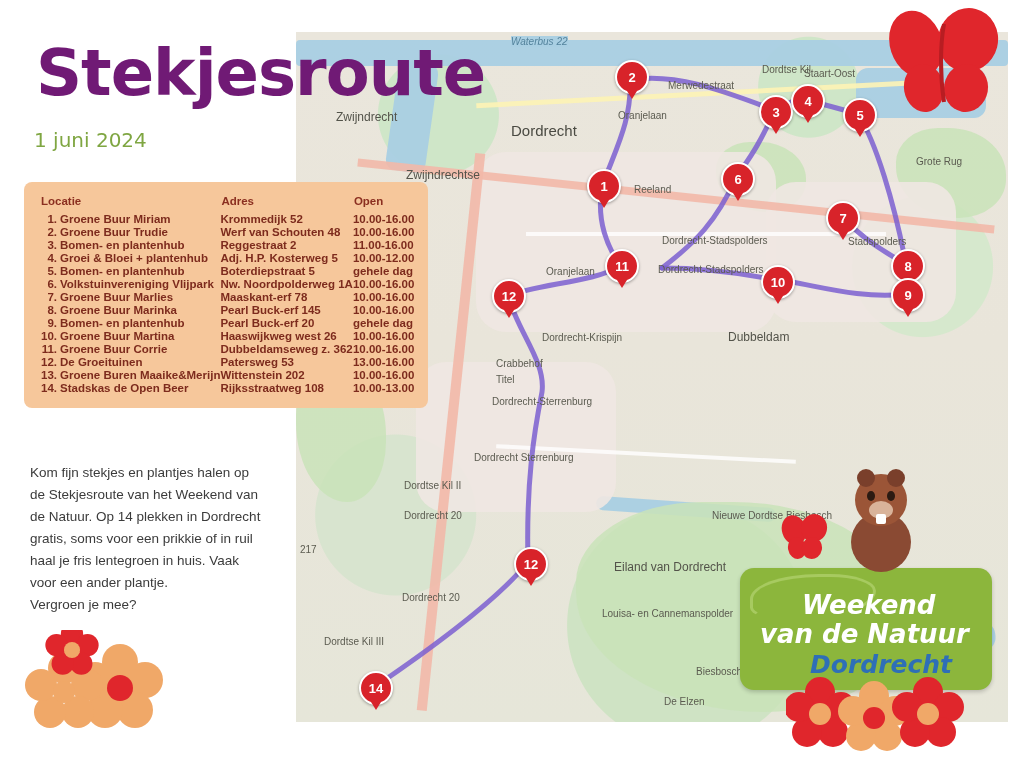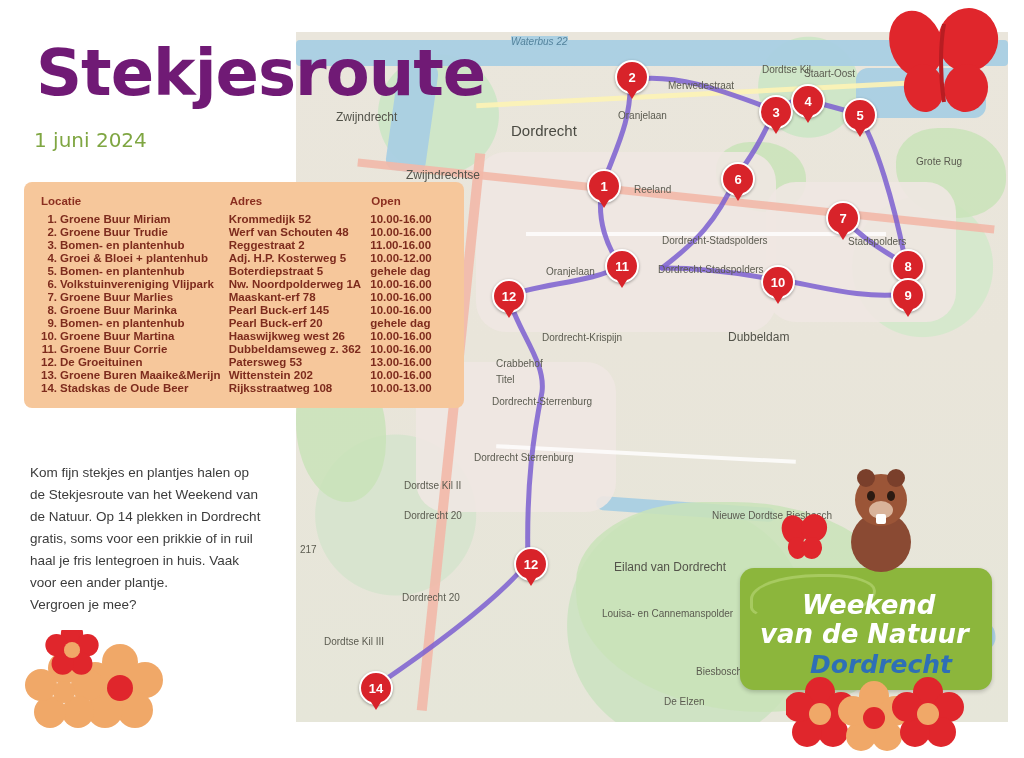--- a/index.html
+++ b/index.html
@@ -123,21 +123,21 @@
     font-size: 20px;
     color: #7fa642;
     font-family: "DejaVu Sans", sans-serif;
   }
 
   
   .legend {
     position: absolute;
     left: 24px;
     top: 182px;
-    width: 440px;
+    width: 404px;
     background: #f6c79b;
     border-radius: 8px;
     padding: 12px 16px 14px 16px;
     box-sizing: border-box;
     color: #7d2b1d;
   }
   .legend table {
     border-collapse: collapse;
     width: 100%;
     font-size: 11.5px;
@@ -376,21 +376,21 @@
           <td class="col-loc"><span class="num">12.</span><span>De Groeituinen</span></td>
           <td class="col-adr">Patersweg 53</td>
           <td class="col-open">13.00-16.00</td>
         </tr>
         <tr>
           <td class="col-loc"><span class="num">13.</span><span>Groene Buren Maaike&amp;Merijn</span></td>
           <td class="col-adr">Wittenstein 202</td>
           <td class="col-open">10.00-16.00</td>
         </tr>
         <tr>
-          <td class="col-loc"><span class="num">14.</span><span>Stadskas de Oude Beer</span></td>
+          <td class="col-loc"><span class="num">14.</span><span>Stadskas de Open Beer</span></td>
           <td class="col-adr">Rijksstraatweg 108</td>
           <td class="col-open">10.00-13.00</td>
         </tr>
       </tbody>
   </table>
 </div>
 
 <div class="blurb" id="blurb">
     <div>Kom fijn stekjes en plantjes halen op</div>
     <div>de Stekjesroute van het Weekend van</div>

